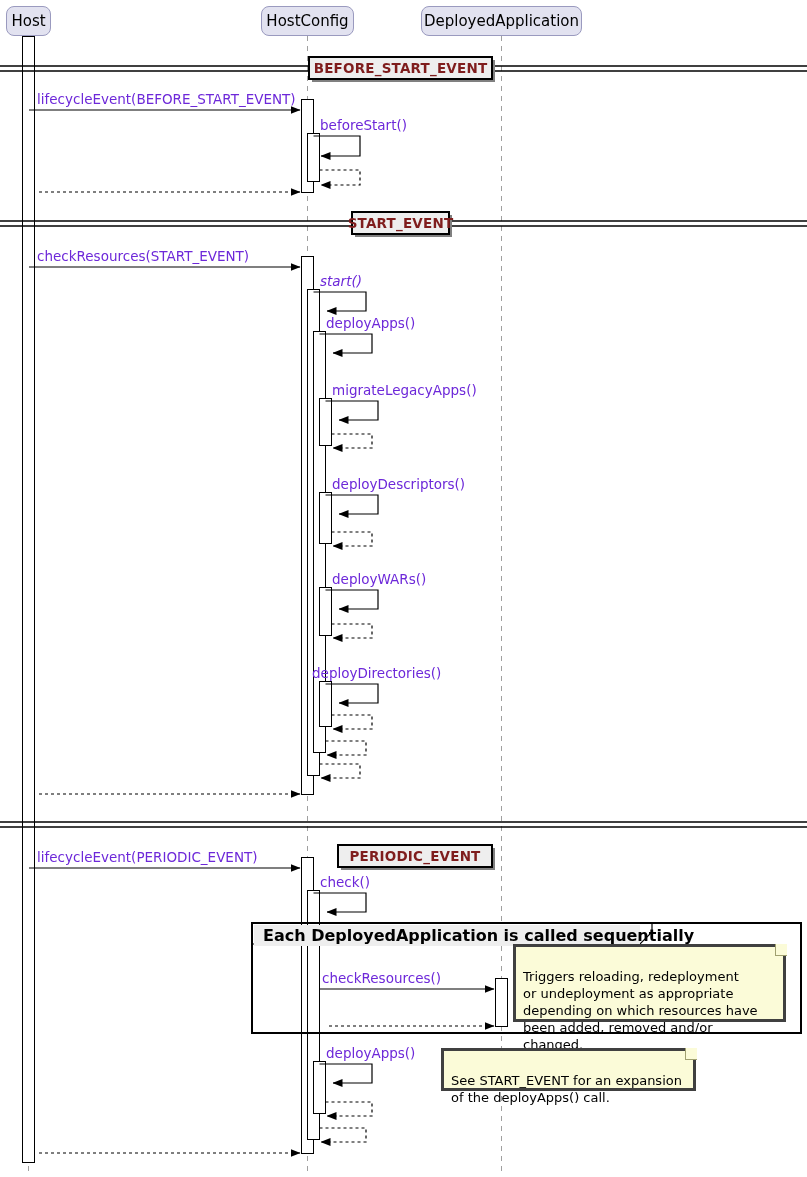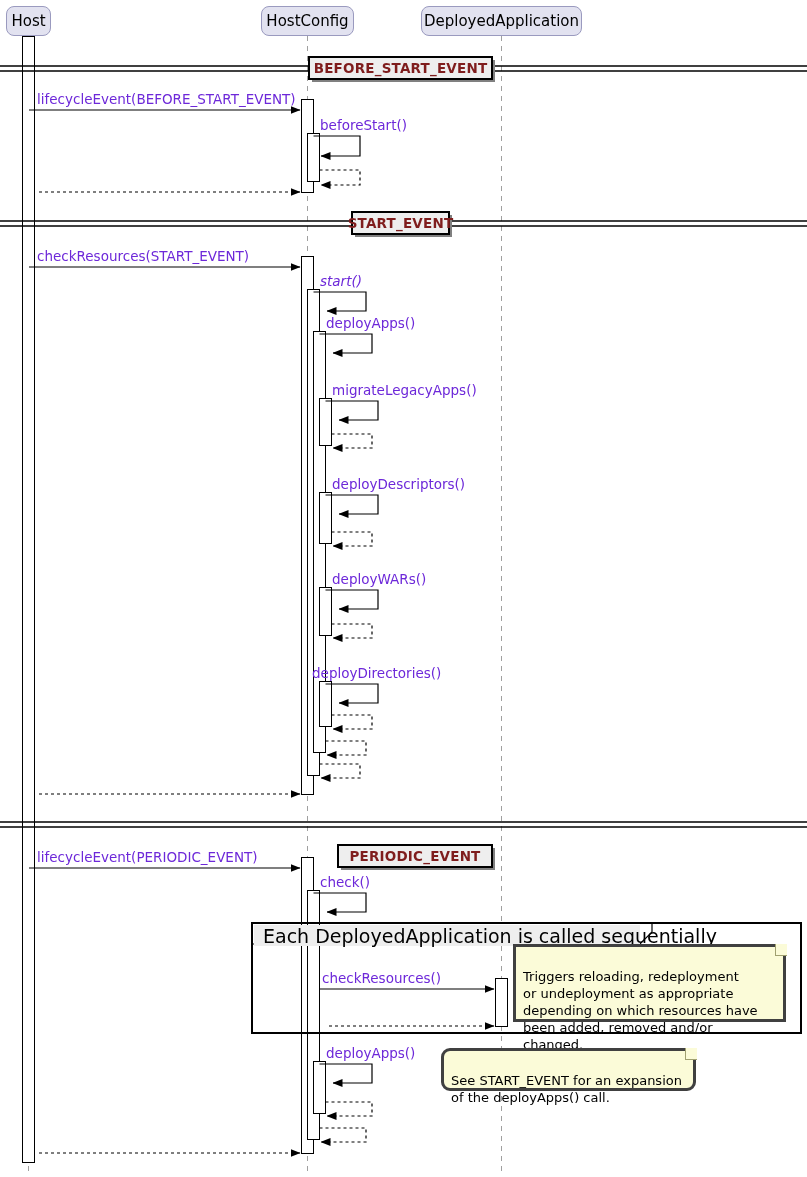--- a/index.html
+++ b/index.html
@@ -56,22 +56,22 @@
   .msg-label {
     position: absolute;
     font-size: 13.5px;
     color: #6d28d9;
     white-space: nowrap;
     line-height: 1;
   }
   .group-title {
     position: absolute;
     background: #EEEEEE;
-    font-size: 19px;
-    font-weight: normal;
+    font-size: 16px;
+    font-weight: bold;
     color: #000000;
     height: 21px;
     display: flex;
     align-items: center;
     padding-left: 9px;
     box-sizing: border-box;
     white-space: nowrap;
   }
   .note-box {
     position: absolute;
@@ -250,19 +250,19 @@
   </div>
 
   <div class="note-box" style="left:513px; top:944px; width:273px; height:78px;">
     <span>Triggers reloading, redeployment
 or undeployment as appropriate
 depending on which resources have
 been added, removed and/or changed.</span>
   </div>
   <div class="note-fold" style="left:775px; top:944px;"></div>
 
-  <div class="note-box" style="left:441px; top:1048px; width:255px; height:43px;border-radius:9px;">
+  <div class="note-box" style="left:441px; top:1048px; width:255px; height:43px;">
     <span>See START_EVENT for an expansion
 of the deployApps() call.</span>
   </div>
   <div class="note-fold" style="left:685px; top:1048px;"></div>
 
 </div>
 
 </body></html>

